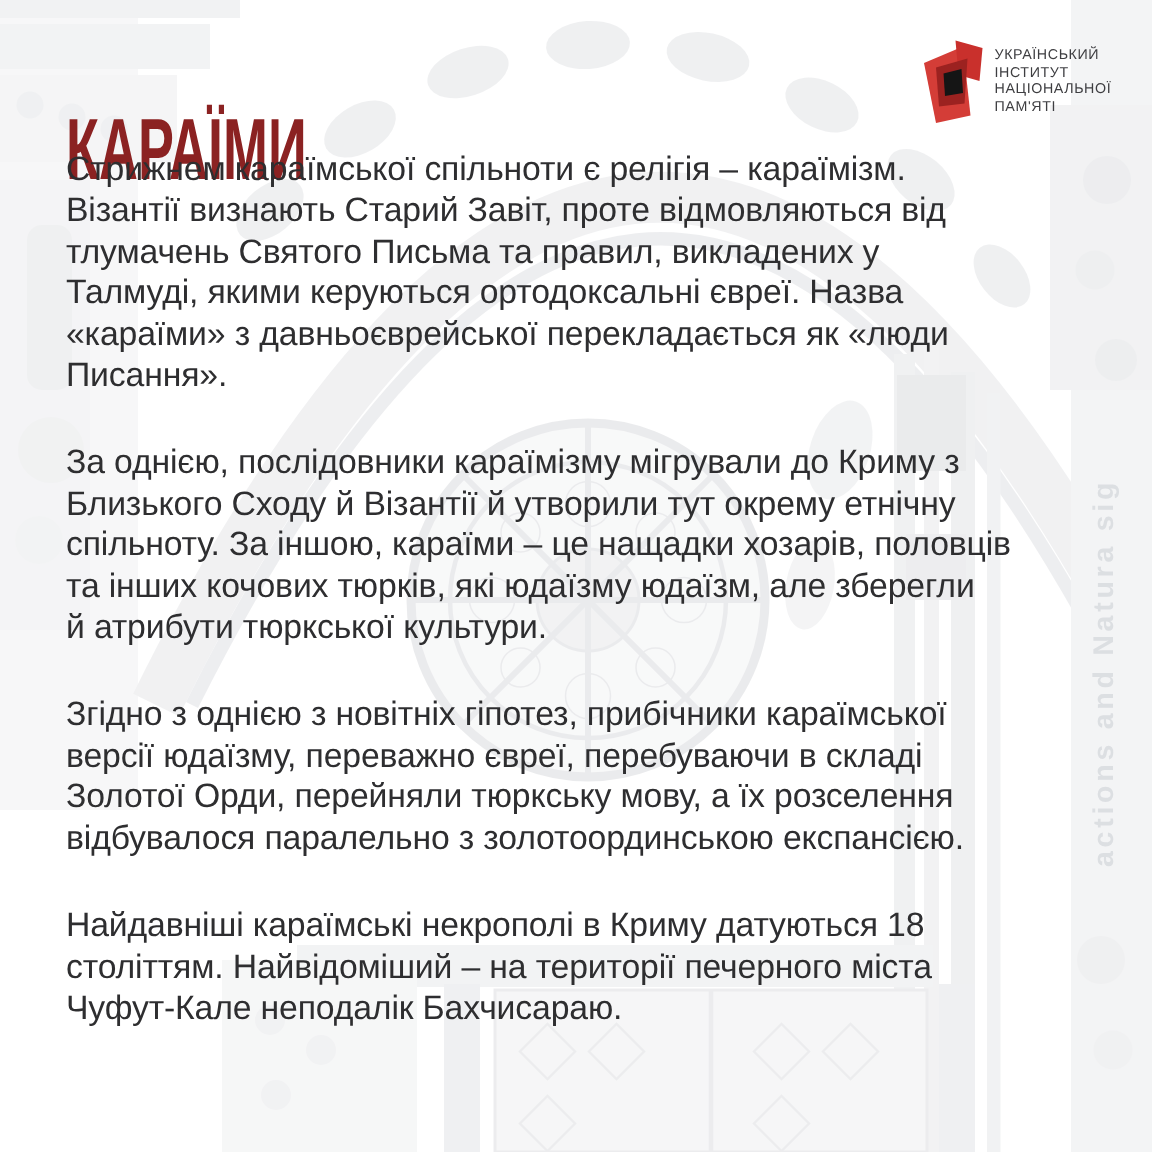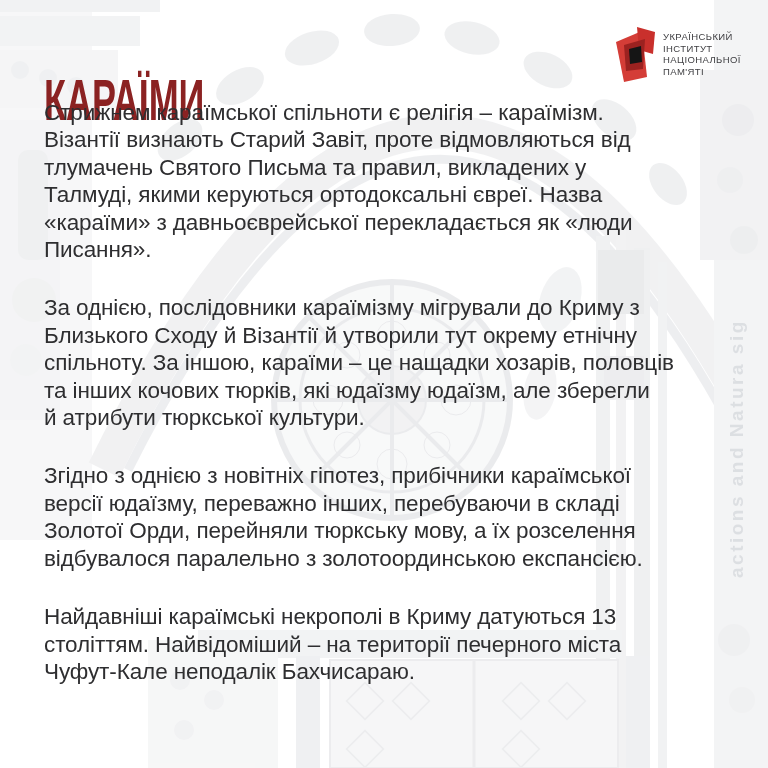--- a/index.html
+++ b/index.html
@@ -157,21 +157,21 @@
 тлумачень Святого Письма та правил, викладених у
 Талмуді, якими керуються ортодоксальні євреї. Назва
 «караїми» з давньоєврейської перекладається як «люди
 Писання».</p>
     <p>За однією, послідовники караїмізму мігрували до Криму з
 Близького Сходу й Візантії й утворили тут окрему етнічну
 спільноту. За іншою, караїми – це нащадки хозарів, половців
 та інших кочових тюрків, які юдаїзму юдаїзм, але зберегли
 й атрибути тюркської культури.</p>
     <p>Згідно з однією з новітніх гіпотез, прибічники караїмської
-версії юдаїзму, переважно інших, перебуваючи в складі
+версії юдаїзму, переважно євреї, перебуваючи в складі
 Золотої Орди, перейняли тюркську мову, а їх розселення
 відбувалося паралельно з золотоординською експансією.</p>
-    <p>Найдавніші караїмські некрополі в Криму датуються 13
+    <p>Найдавніші караїмські некрополі в Криму датуються 18
 століттям. Найвідоміший – на території печерного міста
 Чуфут-Кале неподалік Бахчисараю.</p>
   </div>
 
 </div>
 
 </body></html>

